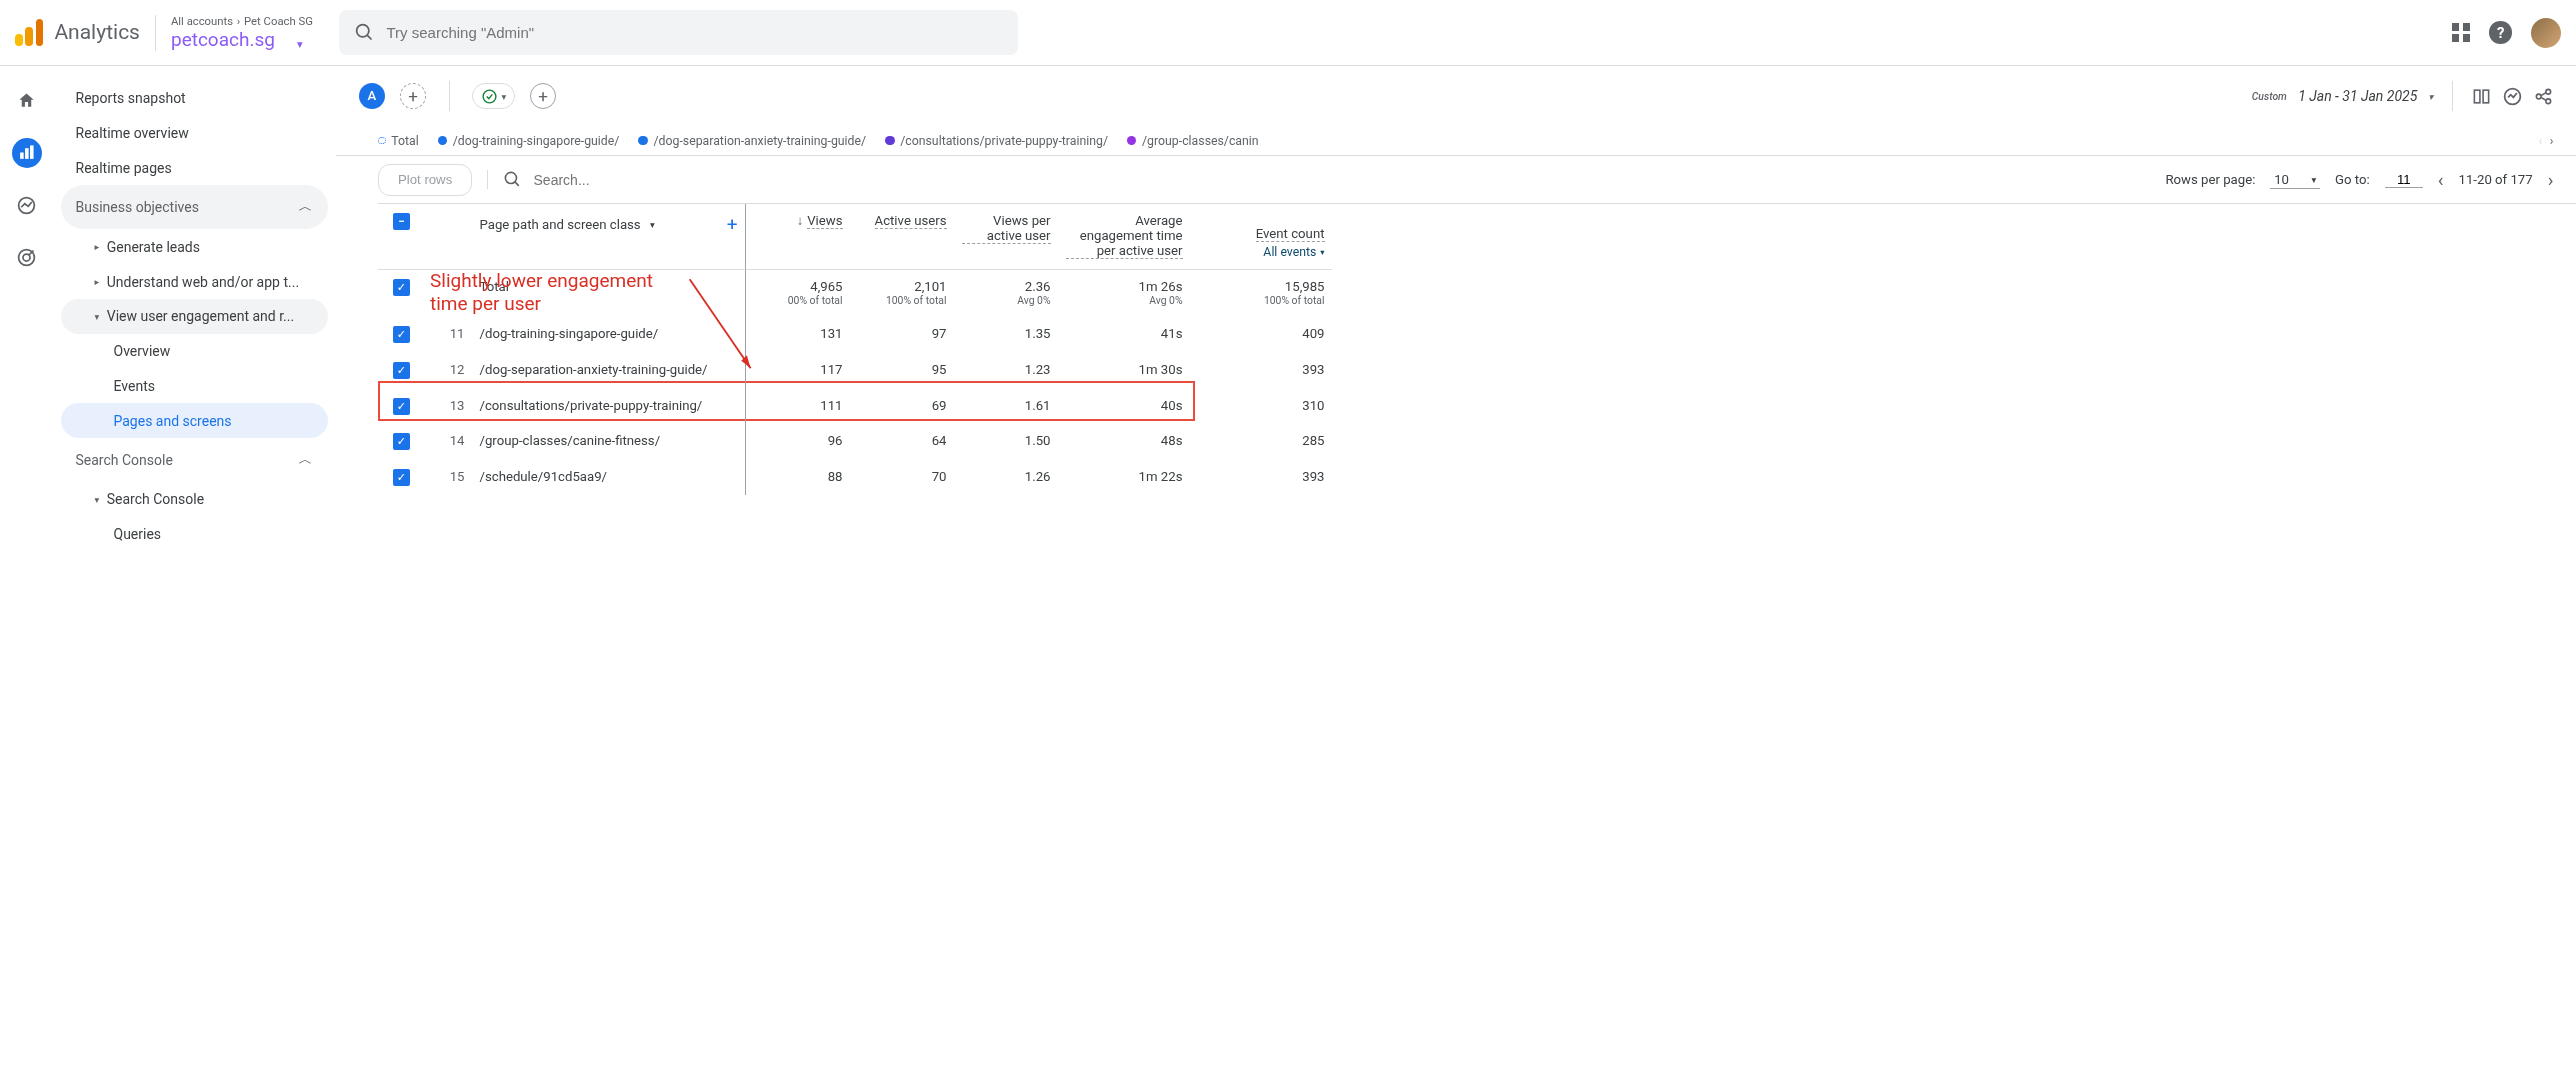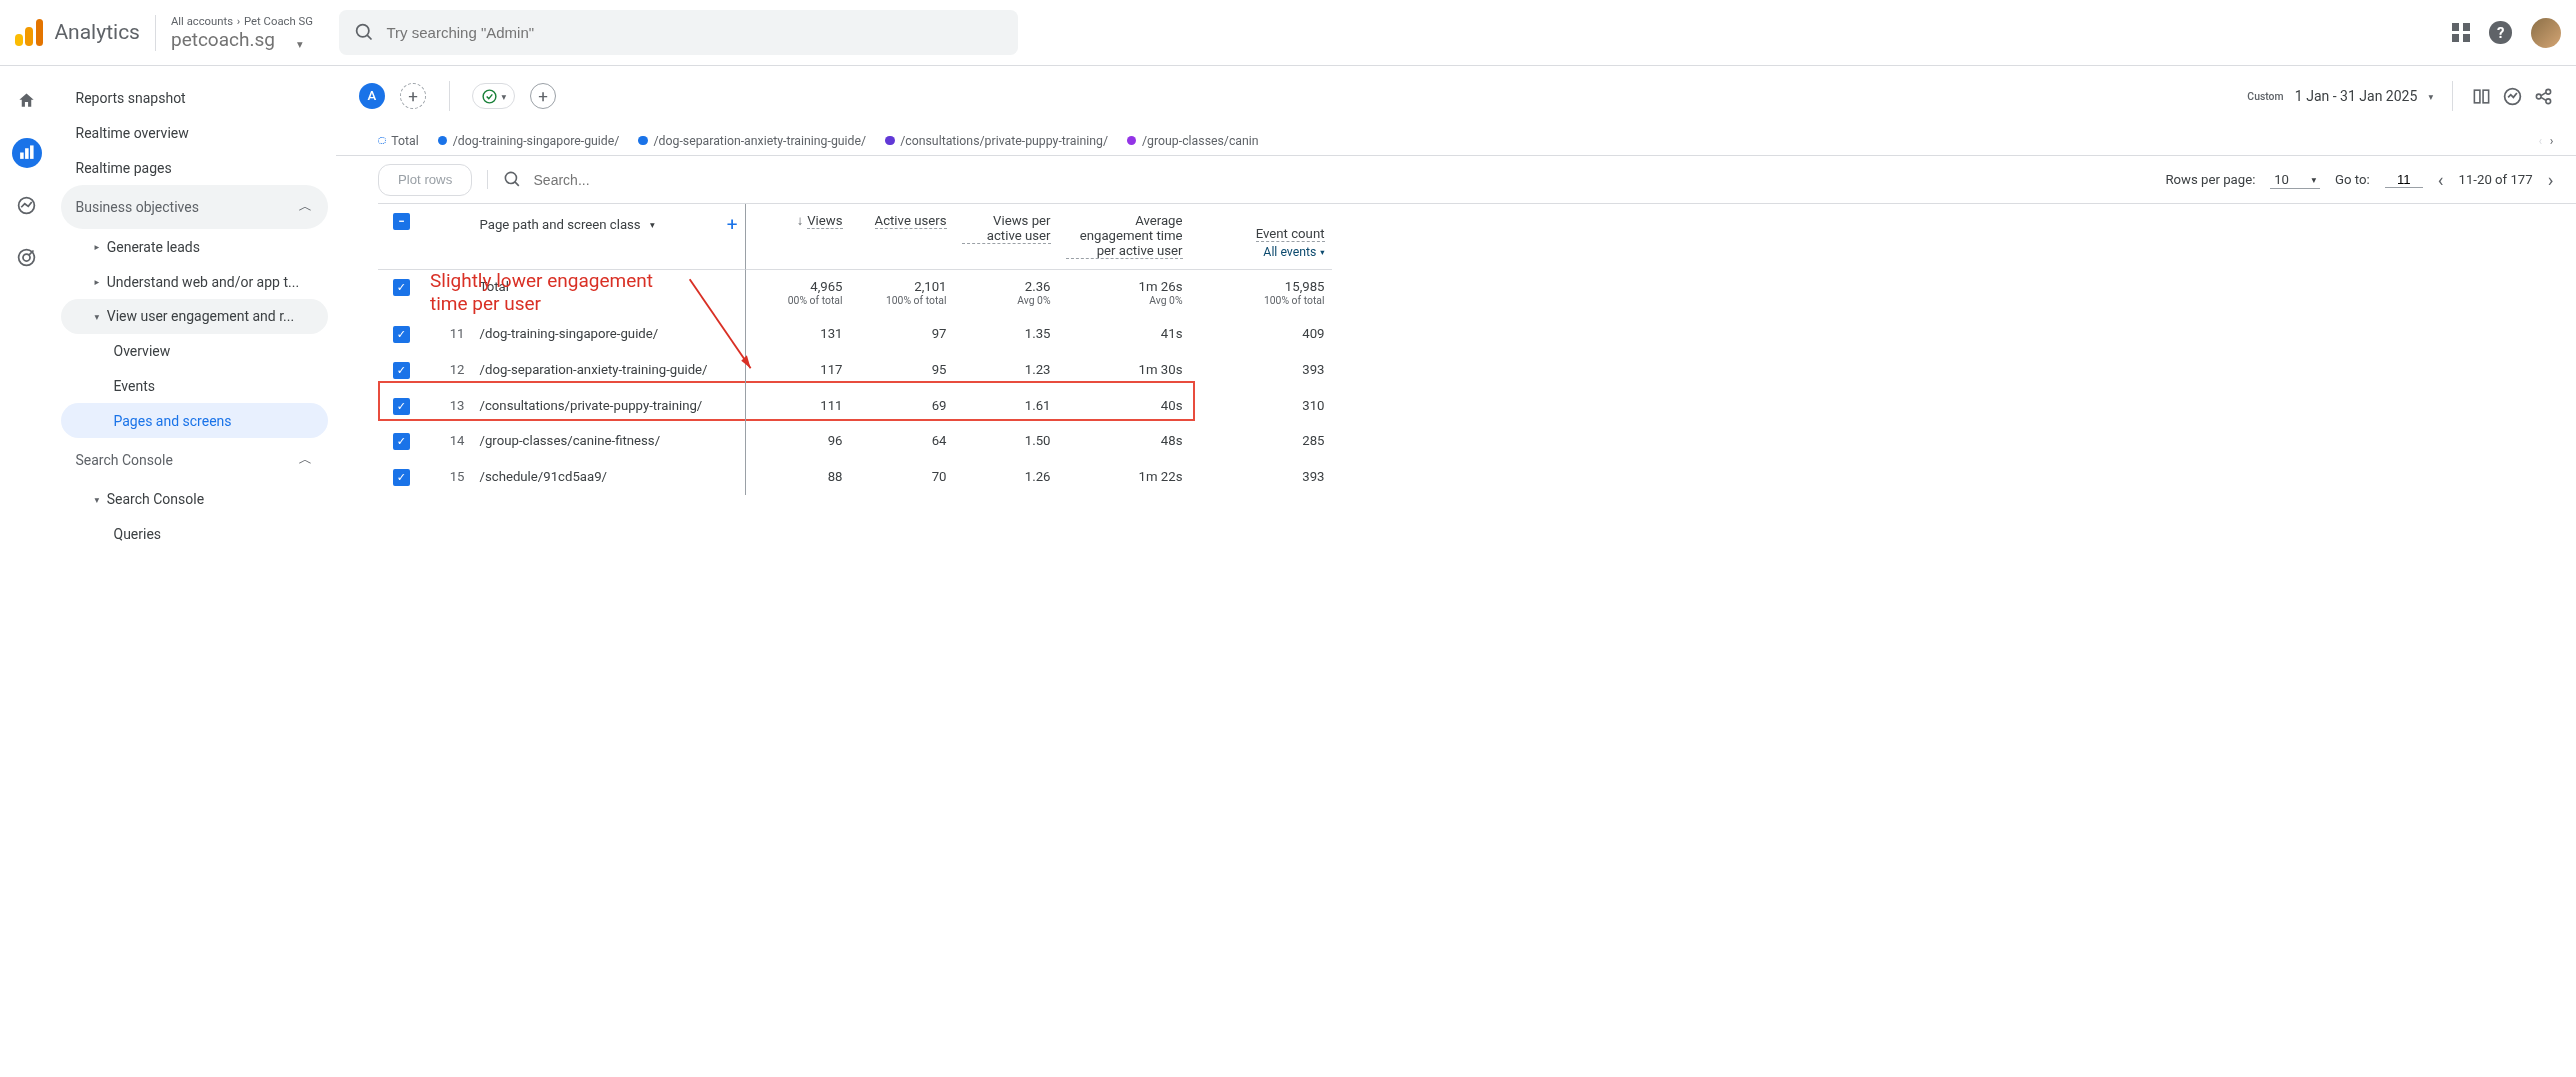--- a/index.html
+++ b/index.html
@@ -9,21 +9,21 @@
 .header { display: flex; align-items: center; height: 66px; border-bottom: 0.9px solid #dadce0; padding: 0 15px; gap: 15px; }
 .logo-section { display: flex; align-items: center; gap: 11.3px; }
 .logo-bars { display: flex; align-items: flex-end; gap: 2.8px; height: 26.4px; }
 .logo-bar { width: 7.5px; border-radius: 3.8px; }
 .lb1 { height: 11.3px; background: #fbbc04; }
 .lb2 { height: 19px; background: #f29900; }
 .lb3 { height: 26.4px; background: #e37400; }
 .logo-text { font-size: 21px; color: #5f6368; font-weight: 400; }
 .account-section { border-left: 0.9px solid #dadce0; padding-left: 15px; display: flex; flex-direction: column; justify-content: center; }
 .breadcrumb-small { font-size: 11.3px; color: #5f6368; display: flex; align-items: center; gap: 3.8px; }
-.property-row { display: flex; align-items: flex-end; gap: 22px; font-size: 19px; color: #737373; }
+.property-row { display: flex; align-items: flex-end; gap: 22px; font-size: 19px; color: #8b5cf6; }
 .search-box { flex: 0 0 679px; height: 45px; background: #f1f3f4; border-radius: 7.5px; display: flex; align-items: center; padding: 0 15px; gap: 11.3px; margin-left: 11.3px; }
 .search-input { border: none; background: transparent; font-size: 15px; color: #5f6368; outline: none; flex: 1; }
 .header-right { margin-left: auto; display: flex; align-items: center; gap: 19px; }
 .apps-grid { display: grid; grid-template-columns: repeat(2, 7.5px); grid-template-rows: repeat(2, 7.5px); gap: 3.8px; }
 .apps-grid span { background: #5f6368; }
 .help-circle { width: 22.6px; height: 22.6px; border-radius: 50%; background: #5f6368; color: #fff; display: flex; align-items: center; justify-content: center; font-size: 15px; font-weight: bold; }
 .avatar { width: 30px; height: 30px; border-radius: 50%; background: linear-gradient(135deg, #8b6f47, #d4a574); }
 
 
 .main { display: flex; height: calc(100vh - 66px); }
@@ -45,21 +45,21 @@
 
 .content { flex: 1; background: #fff; overflow: auto; }
 .report-header { display: flex; align-items: center; padding: 15px 22.6px; gap: 15px; }
 .badge-a { width: 26.4px; height: 26.4px; border-radius: 50%; background: #1a73e8; color: #fff; display: flex; align-items: center; justify-content: center; font-size: 13.2px; font-weight: 500; }
 .add-circle { width: 26.4px; height: 26.4px; border-radius: 50%; border: 0.9px dashed #9aa0a6; display: flex; align-items: center; justify-content: center; color: #5f6368; font-size: 17px; }
 .add-circle.solid { border-style: solid; }
 .vdivider { width: 0.9px; height: 30px; background: #dadce0; margin: 0 7.5px; }
 .report-title { font-size: 22.6px; color: #3c4043; border-bottom: 0.9px dashed #9aa0a6; padding-bottom: 1.9px; }
 .check-pill { border: 0.9px solid #dadce0; border-radius: 15px; padding: 3.8px 7.5px; display: flex; align-items: center; gap: 3.8px; }
 .check-icon { color: #188038; }
-.date-section { margin-left: auto; display: flex; align-items: center; gap: 11.3px; }
+.date-section { margin-left: auto; display: flex; align-items: center; gap: 11.3px; font-style: italic; }
 .custom-label { font-size: 10.4px; color: #5f6368; font-weight: 500; }
 .date-range { font-size: 14px; color: #3c4043; }
 
 
 .legend-row { display: flex; align-items: center; padding: 7.5px 22.6px 7.5px 42px; gap: 19px; font-size: 12.3px; color: #5f6368; position: relative; }
 .legend-item { display: flex; align-items: center; gap: 5.7px; }
 .legend-dot { width: 9.4px; height: 9.4px; border-radius: 50%; }
 .legend-dot.dashed { border: 1.9px dotted #1a73e8; background: transparent; width: 7.5px; height: 7.5px; }
 .legend-arrows { margin-left: auto; display: flex; gap: 7.5px; color: #5f6368; }
 

